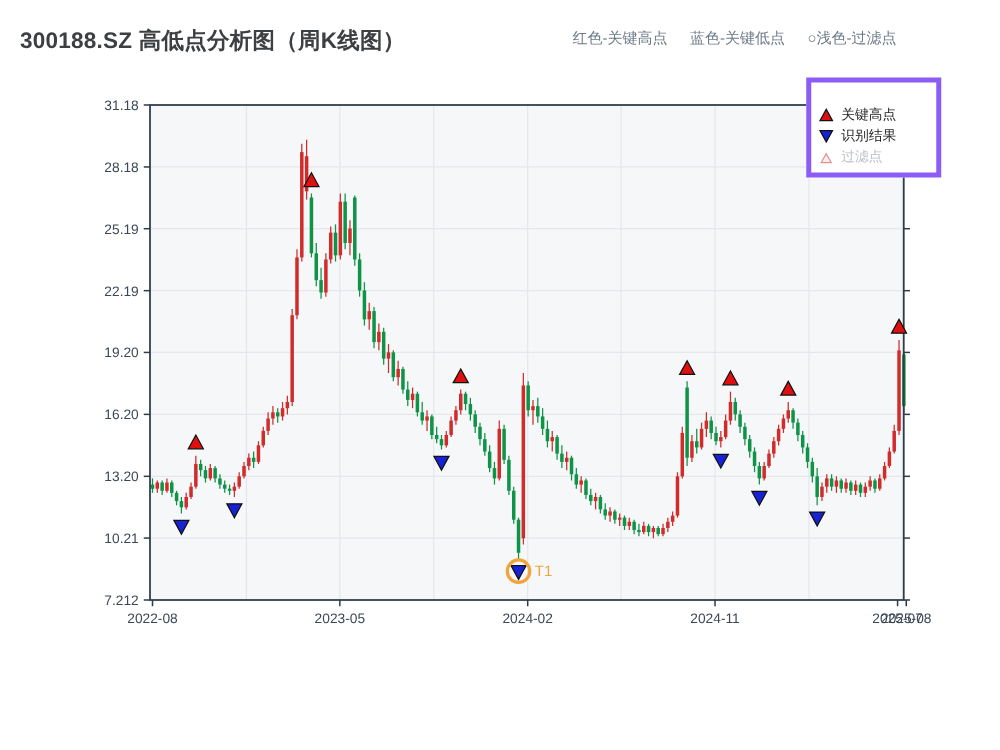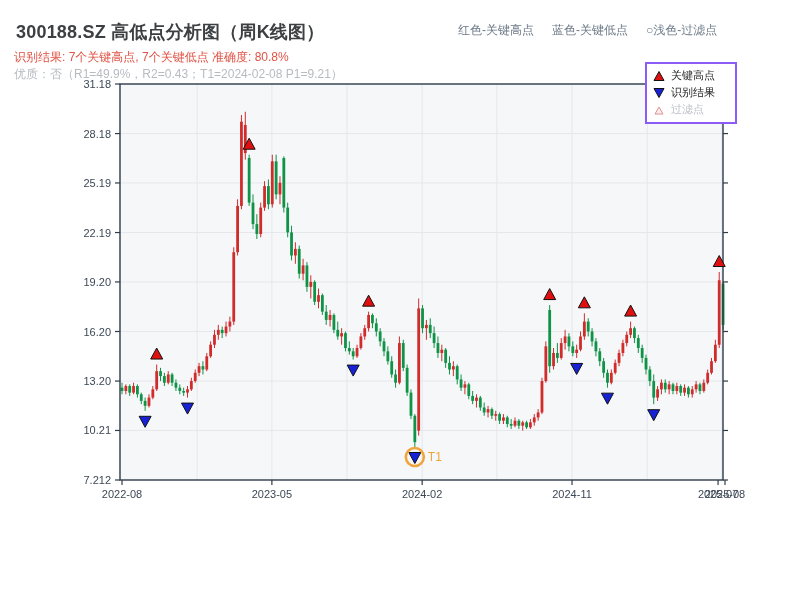--- a/index.html
+++ b/index.html
@@ -5,39 +5,37 @@
   html,body{margin:0;padding:0;background:#ffffff;}
   body{font-family:"Liberation Sans","DejaVu Sans",sans-serif;}
   #stage{position:relative;width:800px;height:600px;background:#fff;overflow:hidden;}
   .title{position:absolute;left:16px;top:20px;font-size:18px;font-weight:700;color:#3d4043;letter-spacing:.2px;}
   .sub-red{position:absolute;left:14px;top:49px;font-size:12px;color:#e05244;}
   .sub-gray{position:absolute;left:14px;top:66px;font-size:12px;color:#b7bbc0;}
   .top-legend{position:absolute;top:22px;left:458px;font-size:12px;color:#6c7a88;white-space:nowrap;}
   .top-legend span{margin-right:18px;}
   .top-legend span:last-child{margin-right:0;}
   #chart-svg{position:absolute;left:0;top:0;}
-  .legend-box{position:absolute;left:645px;top:62px;width:92px;background:#ffffff;border:2px solid #8b5cf6;padding:3px 6px 4px 6px;box-sizing:border-box;}
+  .legend-box{position:absolute;left:645px;top:62px;width:108px;background:#ffffff;border:4px solid #8b5cf6;padding:17px 6px 4px 6px;box-sizing:border-box;}
   .legend-row{display:flex;align-items:center;height:17px;}
   .legend-row svg{flex:0 0 12px;margin-right:6px;}
   .legend-label{font-size:11px;color:#1e1e1e;white-space:nowrap;}
   .legend-label.muted{color:#bcc0c6;}
 </style>
 </head>
 <body>
 
 <div id="stage">
 
   <div class="title">300188.SZ 高低点分析图（周K线图）</div>
 
   <div class="top-legend">
     <span>红色-关键高点</span><span>蓝色-关键低点</span><span>○浅色-过滤点</span>
   </div>
 
-  <div class="sub-red">识别结果: 7个关键高点, 7个关键低点  准确度: 80.8%</div>
-  <div class="sub-gray">优质：否（R1=49.9%，R2=0.43；T1=2024-02-08 P1=9.21）</div>
 
   <svg id="chart-svg" width="800" height="600">
       <rect x="120" y="84" width="603" height="396" fill="#f6f7f9"></rect>
       <line x1="120" x2="723" y1="133.56608811748998" y2="133.56608811748998" stroke="#e5e7ec" stroke-width="1"></line>
       <line x1="120" x2="723" y1="182.96695594125498" y2="182.96695594125498" stroke="#e5e7ec" stroke-width="1"></line>
       <line x1="120" x2="723" y1="232.53304405874496" y2="232.53304405874496" stroke="#e5e7ec" stroke-width="1"></line>
       <line x1="120" x2="723" y1="281.93391188251" y2="281.93391188251" stroke="#e5e7ec" stroke-width="1"></line>
       <line x1="120" x2="723" y1="331.5" y2="331.5" stroke="#e5e7ec" stroke-width="1"></line>
       <line x1="120" x2="723" y1="381.06608811749" y2="381.06608811749" stroke="#e5e7ec" stroke-width="1"></line>
       <line x1="120" x2="723" y1="430.466955941255" y2="430.466955941255" stroke="#e5e7ec" stroke-width="1"></line>

